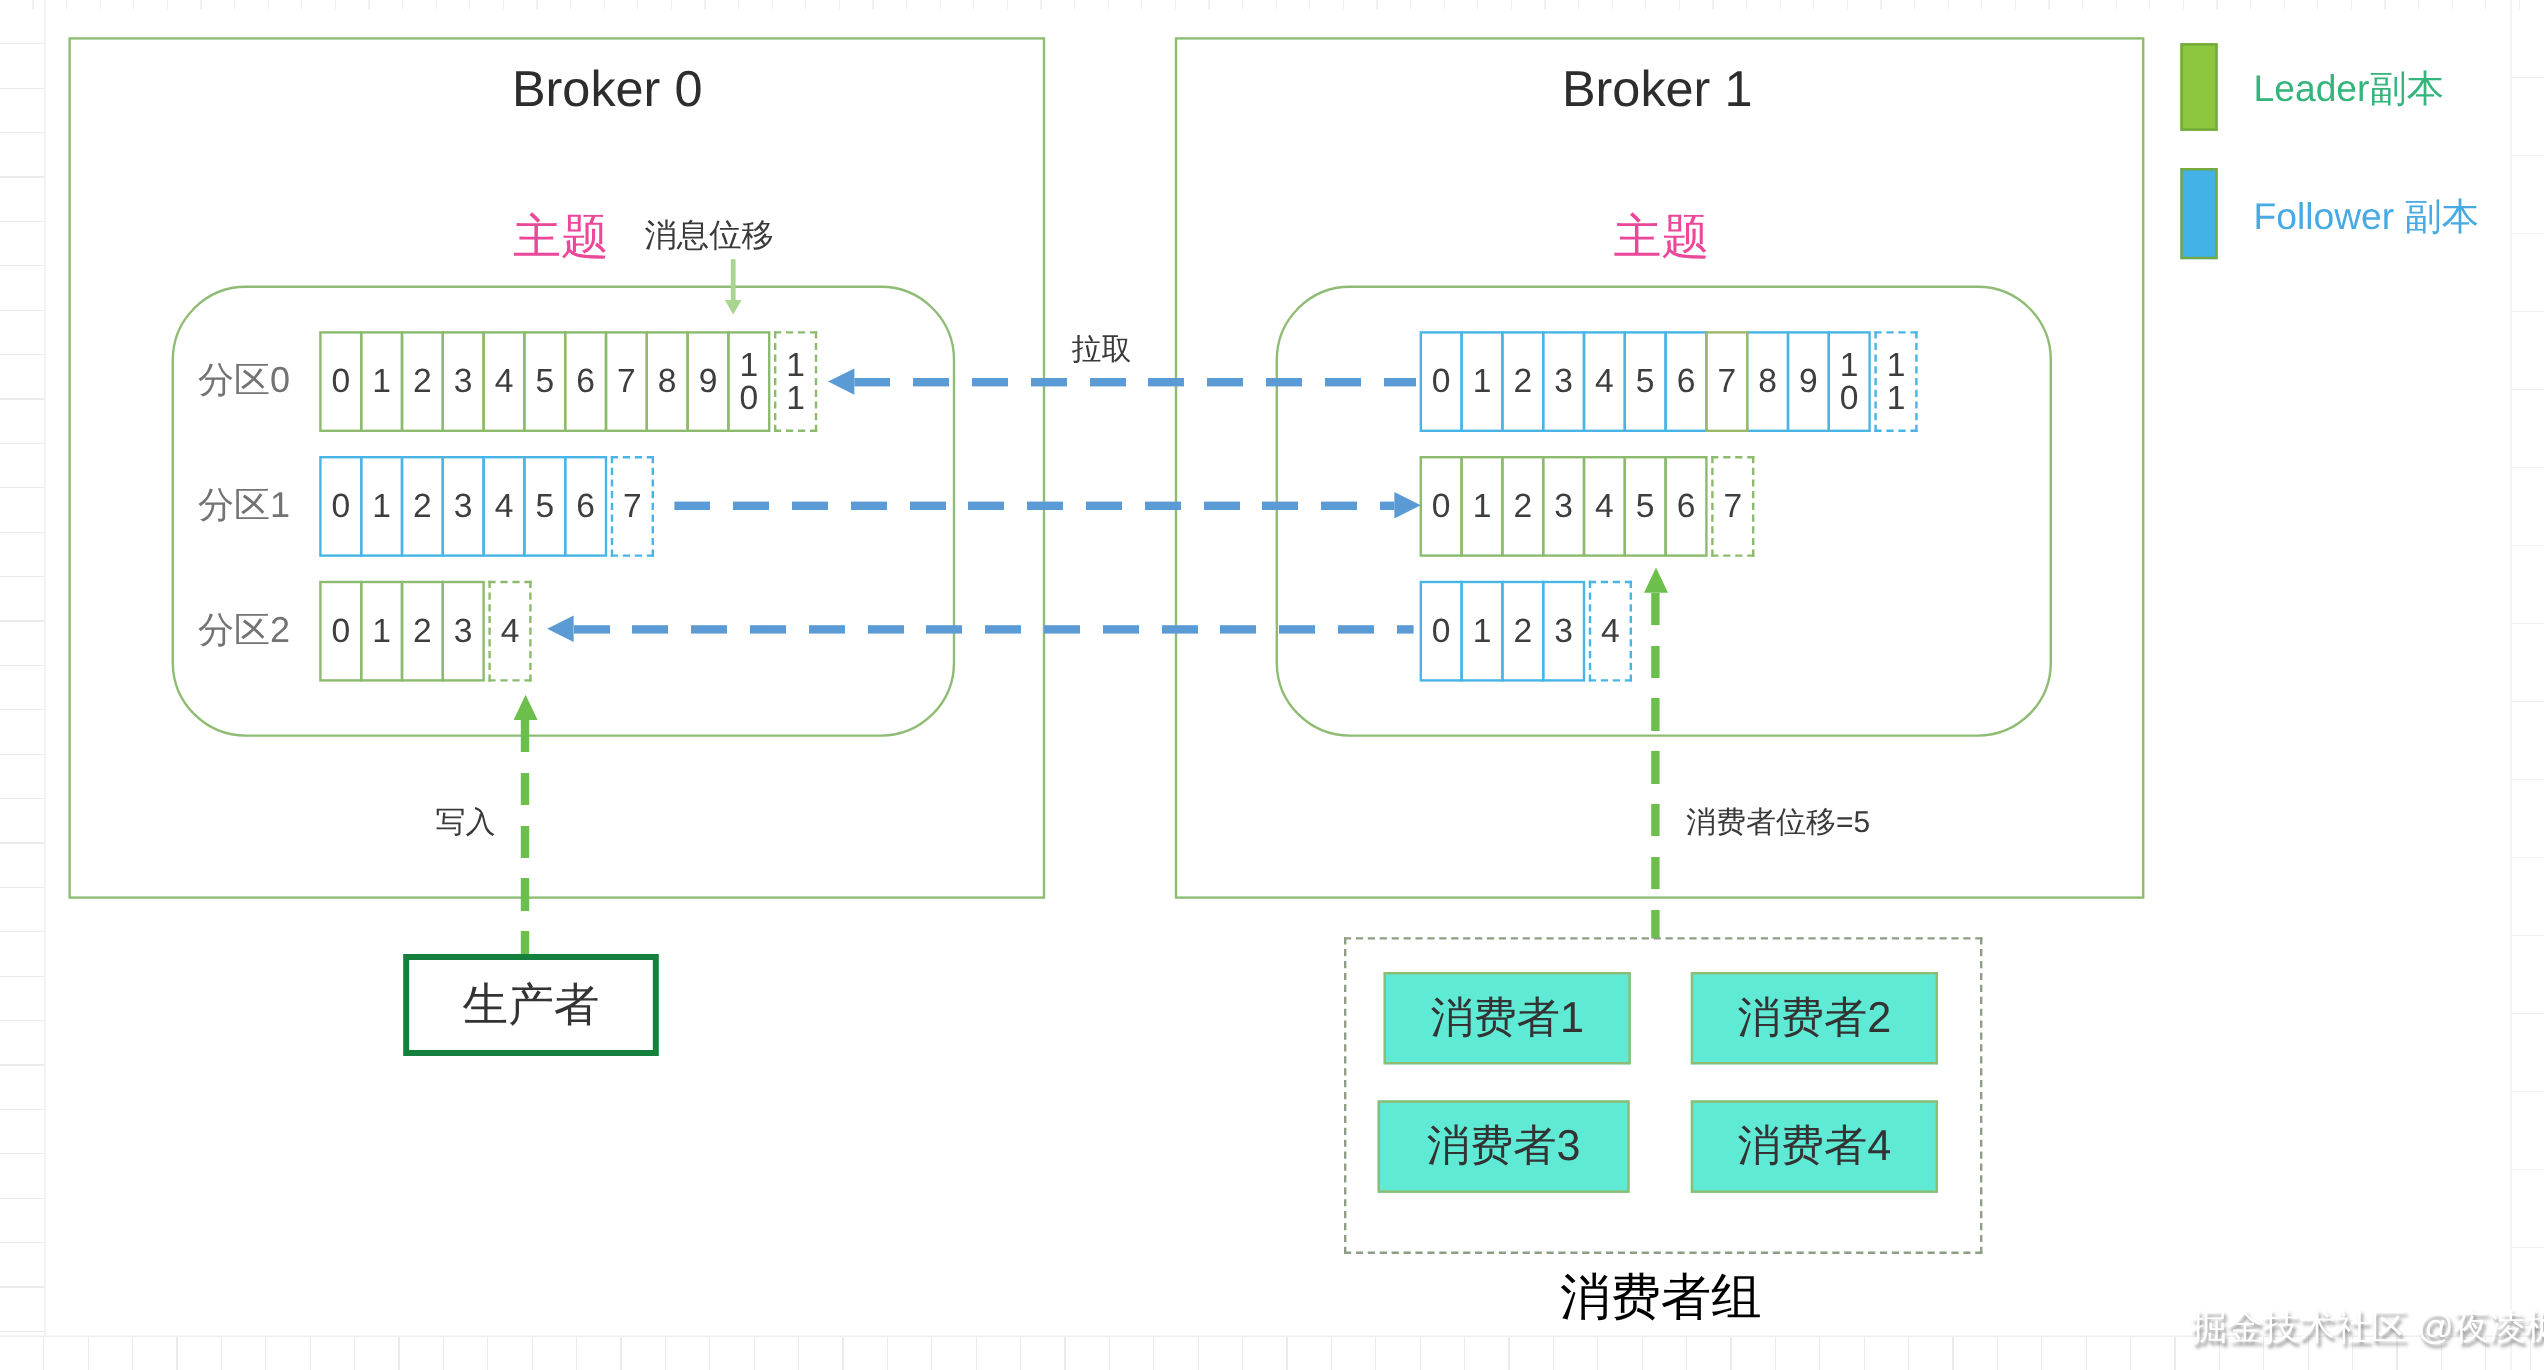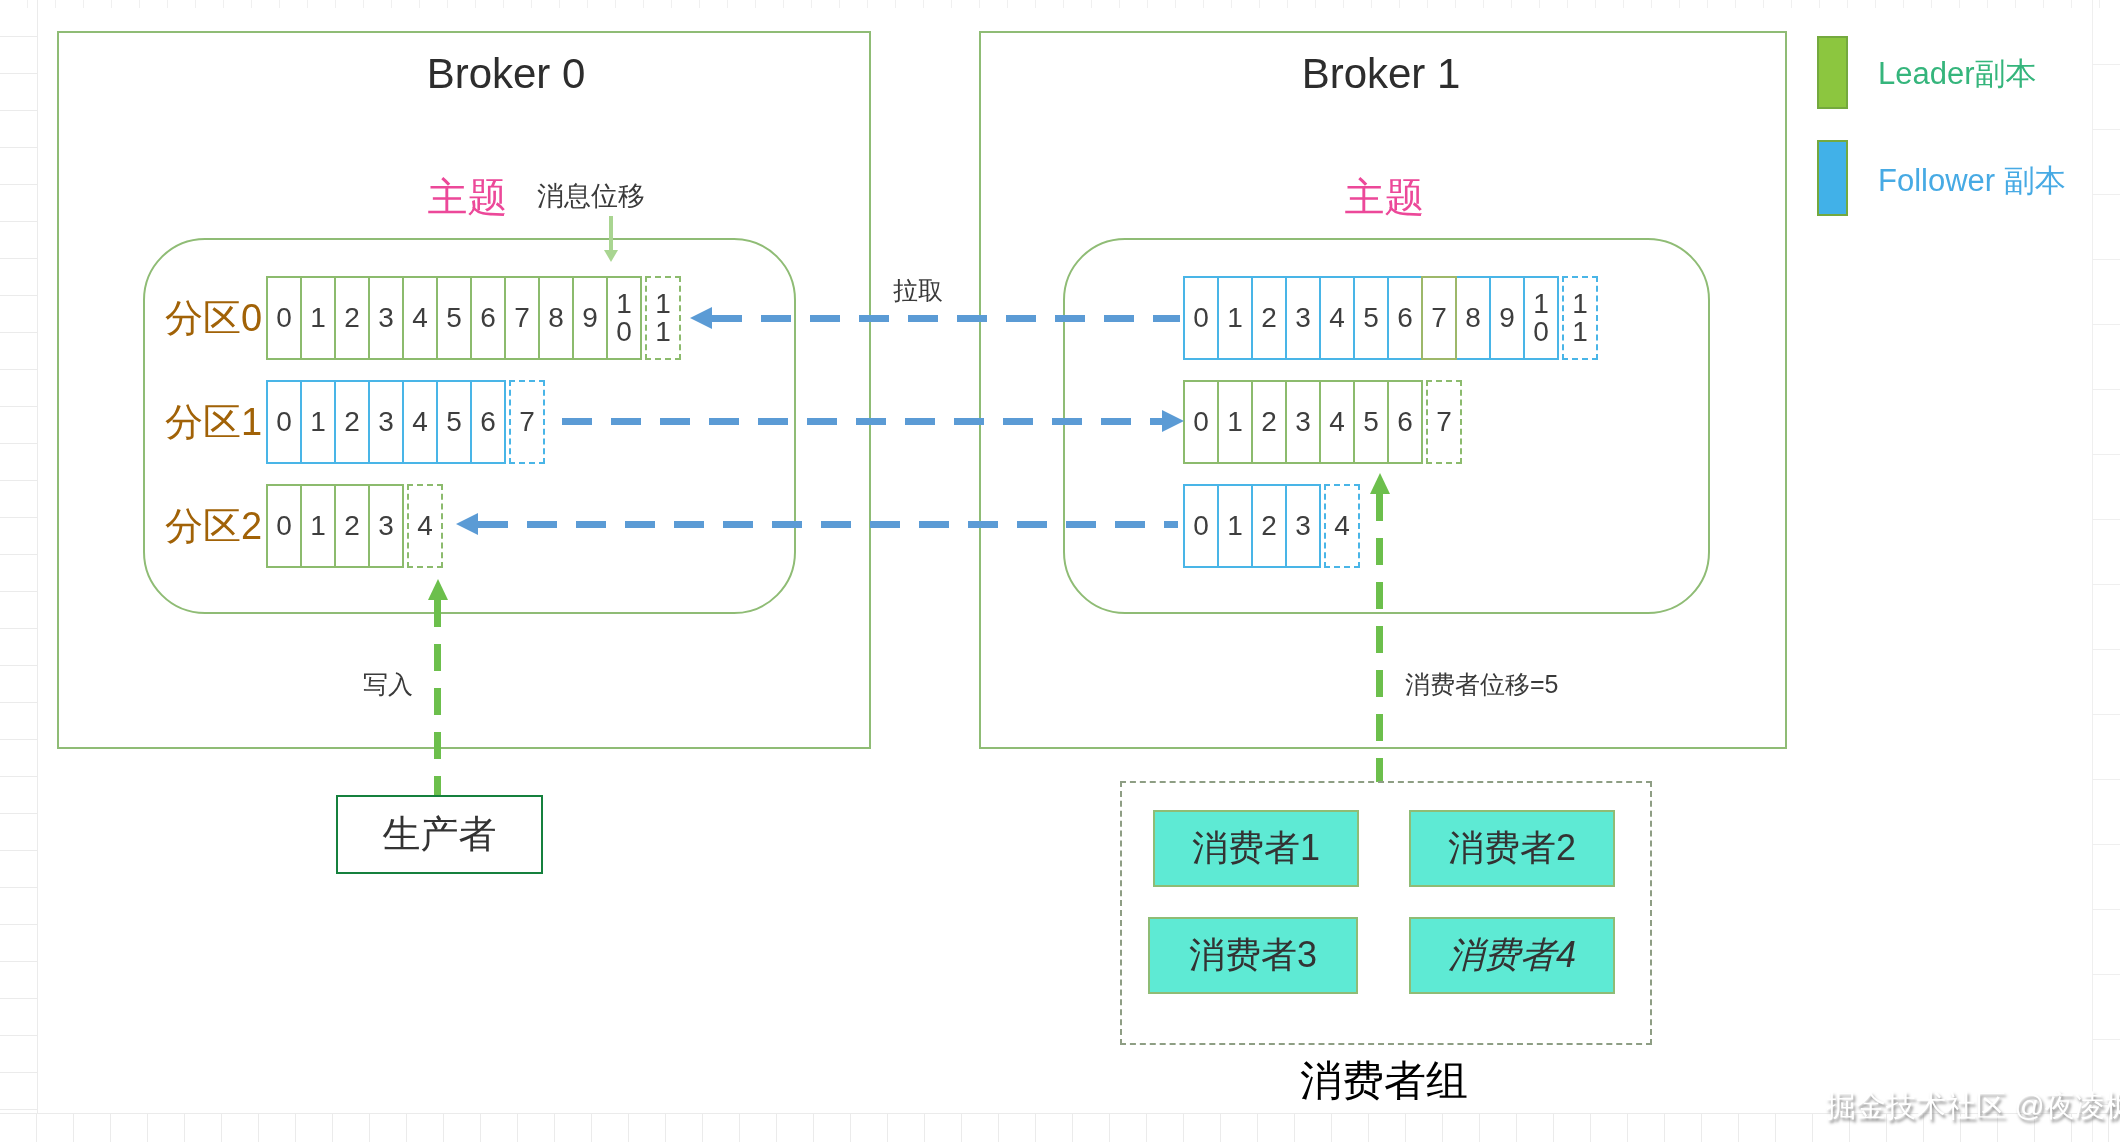--- a/index.html
+++ b/index.html
@@ -33,21 +33,21 @@
   .tl1{left:1063px;width:643px;}
   .offsetlabel{position:absolute;left:537px;top:178px;font-size:27px;color:#3a3a3a;}
 
   
   .msg-offset-arrow{position:absolute;left:609px;top:216px;width:4px;height:34px;background:#a9d591;}
   .msg-offset-arrow::after{content:'';position:absolute;bottom:-12px;left:-5px;
       border-left:7px solid transparent;border-right:7px solid transparent;border-top:12px solid #a9d591;}
 
   
   .prow{position:absolute;display:flex;align-items:flex-start;}
-  .plabel{width:90px;margin-right:11px;font-size:38px;color:#a16207;height:84px;line-height:84px;white-space:nowrap;}
+  .plabel{width:90px;margin-right:11px;font-size:30px;color:#737373;height:84px;line-height:84px;white-space:nowrap;}
   .cells{display:flex;}
   .cell{box-sizing:border-box;width:36px;height:84px;border:2px solid #8cbb6d;margin-left:-2px;
         display:flex;align-items:center;justify-content:center;font-size:28px;color:#3e3e3e;
         white-space:pre-line;text-align:center;line-height:1.0;}
   .cells .cell:first-child{margin-left:0;}
   .blue .cell{border-color:#49b5e7;}
   .dash{margin-left:3px;}
   .dash .cell{border-style:dashed;}
   .b1p0-cells .cell:nth-child(8){border-color:#9db86a;position:relative;z-index:2;}
 
@@ -69,31 +69,31 @@
       border-left:10px solid transparent;border-right:10px solid transparent;border-bottom:21px solid #6cbf4c;}
   .write-arrow{left:434px;top:600px;height:196px;}
   .consume-arrow{left:1376px;top:494px;height:288px;}
 
   .flowlabel{position:absolute;font-size:25px;color:#3a3a3a;white-space:nowrap;}
   .pull-label{left:893px;top:274px;}
   .write-label{left:363px;top:668px;}
   .consumer-offset-label{left:1405px;top:668px;}
 
   
-  .producer{position:absolute;left:336px;top:795px;width:203px;height:75px;border:2px solid #15803d;
+  .producer{position:absolute;left:336px;top:795px;width:203px;height:75px;border:5px solid #15803d;
             display:flex;align-items:center;justify-content:center;font-size:38px;color:#333;background:#fff;}
 
   
   .cgroup{position:absolute;left:1120px;top:781px;width:528px;height:260px;border:2px dashed #8e9e84;}
   .consumer{position:absolute;border:2px solid #8fbc75;background:#5eead4;
             display:flex;align-items:center;justify-content:center;font-size:36px;color:#333;}
   .c1{left:31px;top:27px;width:202px;height:73px;}
   .c2{left:287px;top:27px;width:202px;height:73px;}
   .c3{left:26px;top:134px;width:206px;height:73px;}
-  .c4{left:287px;top:134px;width:202px;height:73px;font-style:italic;}
+  .c4{left:287px;top:134px;width:202px;height:73px;}
   .cgroup-label{position:absolute;left:1120px;top:1053px;width:528px;text-align:center;font-size:42px;color:#000000;}
 
   
   .swatch{position:absolute;width:31px;border:2px solid #74a93e;box-sizing:border-box;}
   .sw-leader{left:1817px;top:36px;height:73px;background:#8cc63f;}
   .sw-follower{left:1817px;top:140px;height:76px;background:#41b1e8;}
   .ltext{position:absolute;left:1878px;font-size:31px;white-space:nowrap;}
   .lt-leader{top:53px;color:#35b57c;}
   .lt-follower{top:160px;color:#47aae4;}
 

